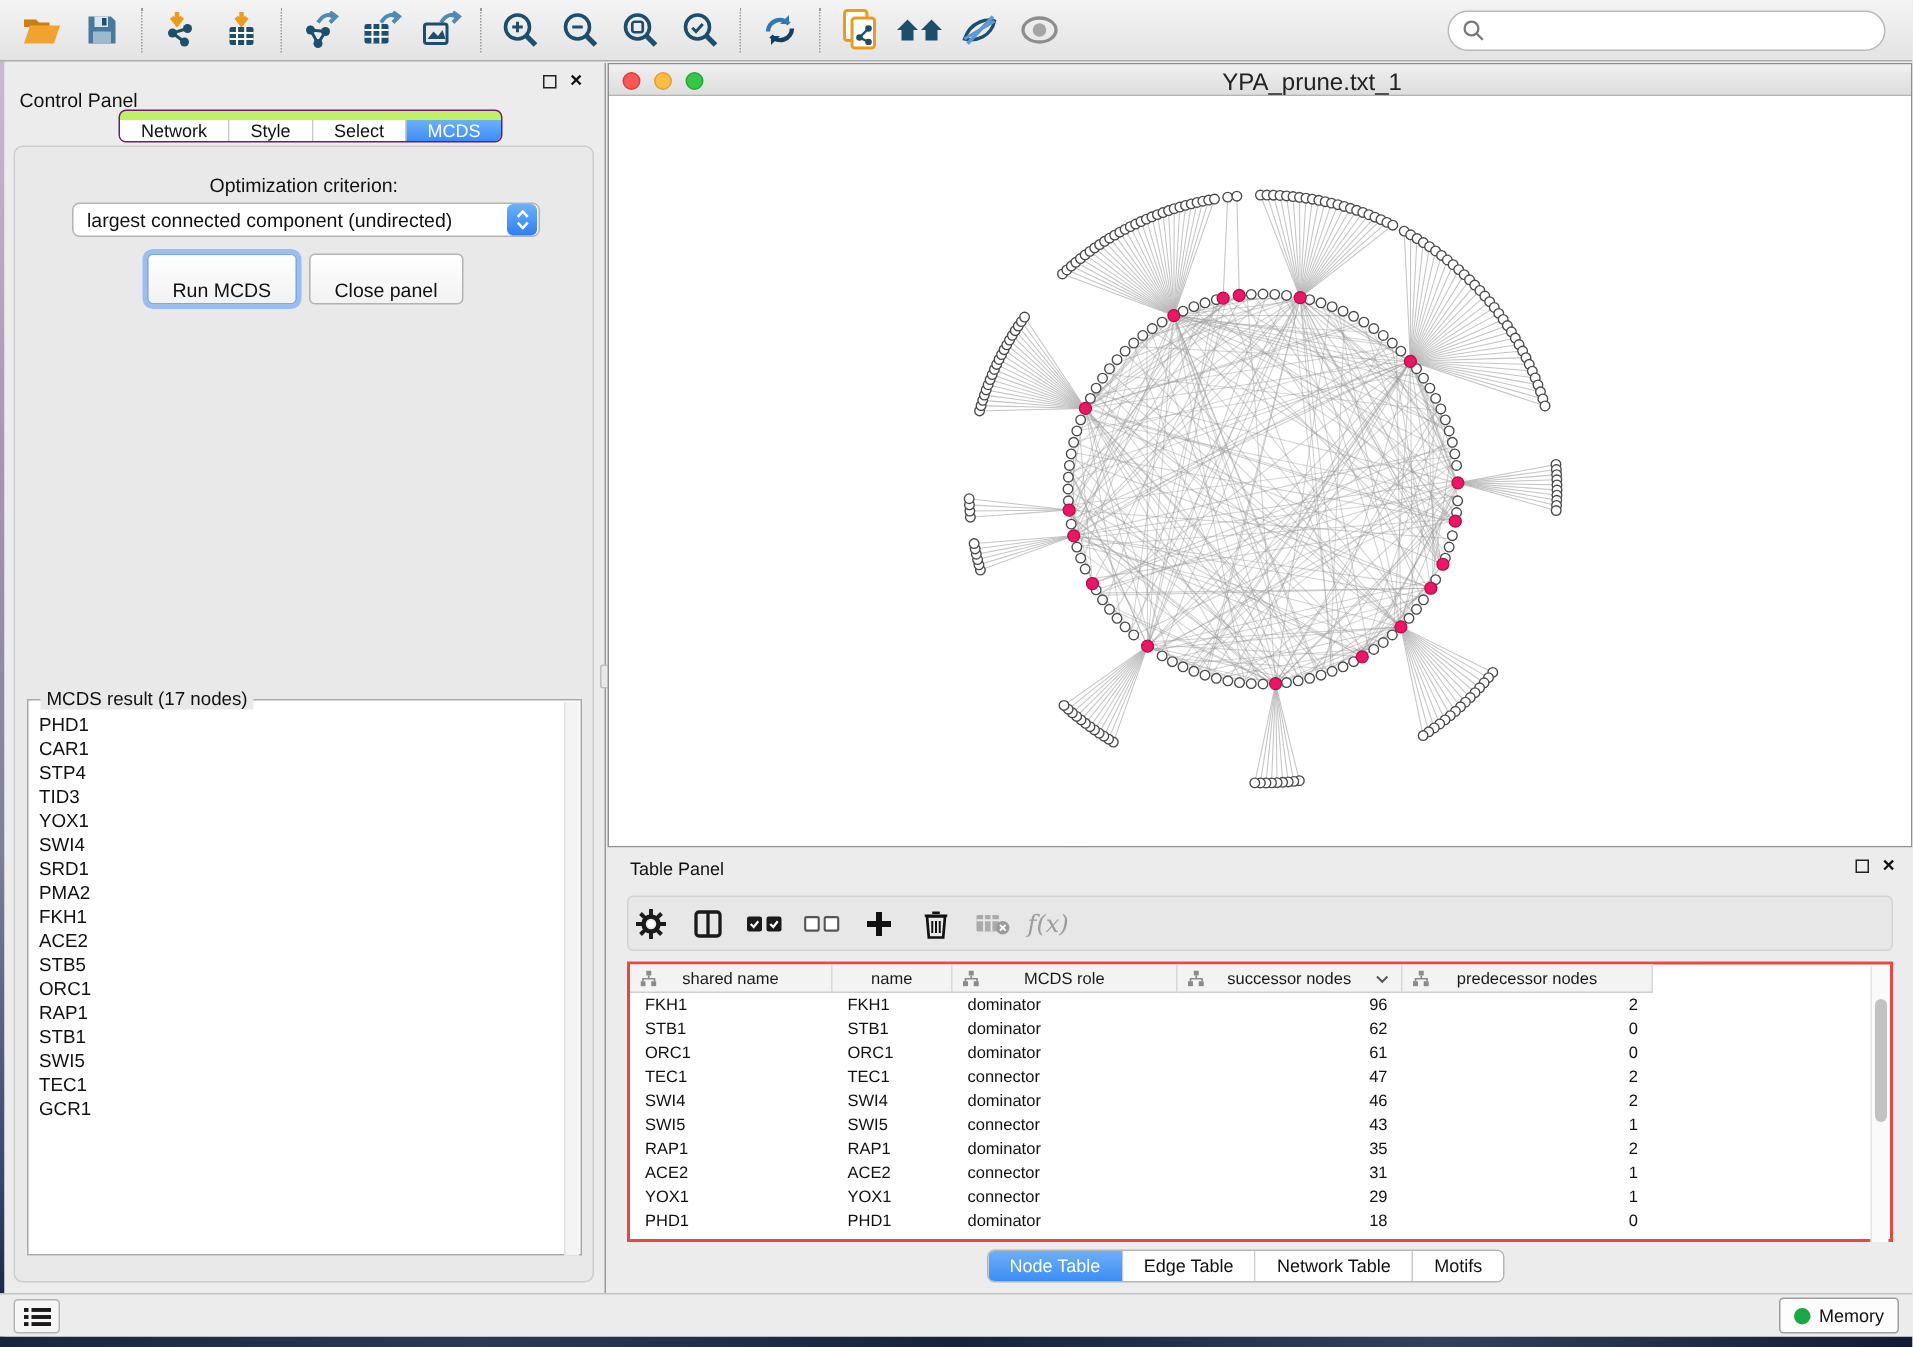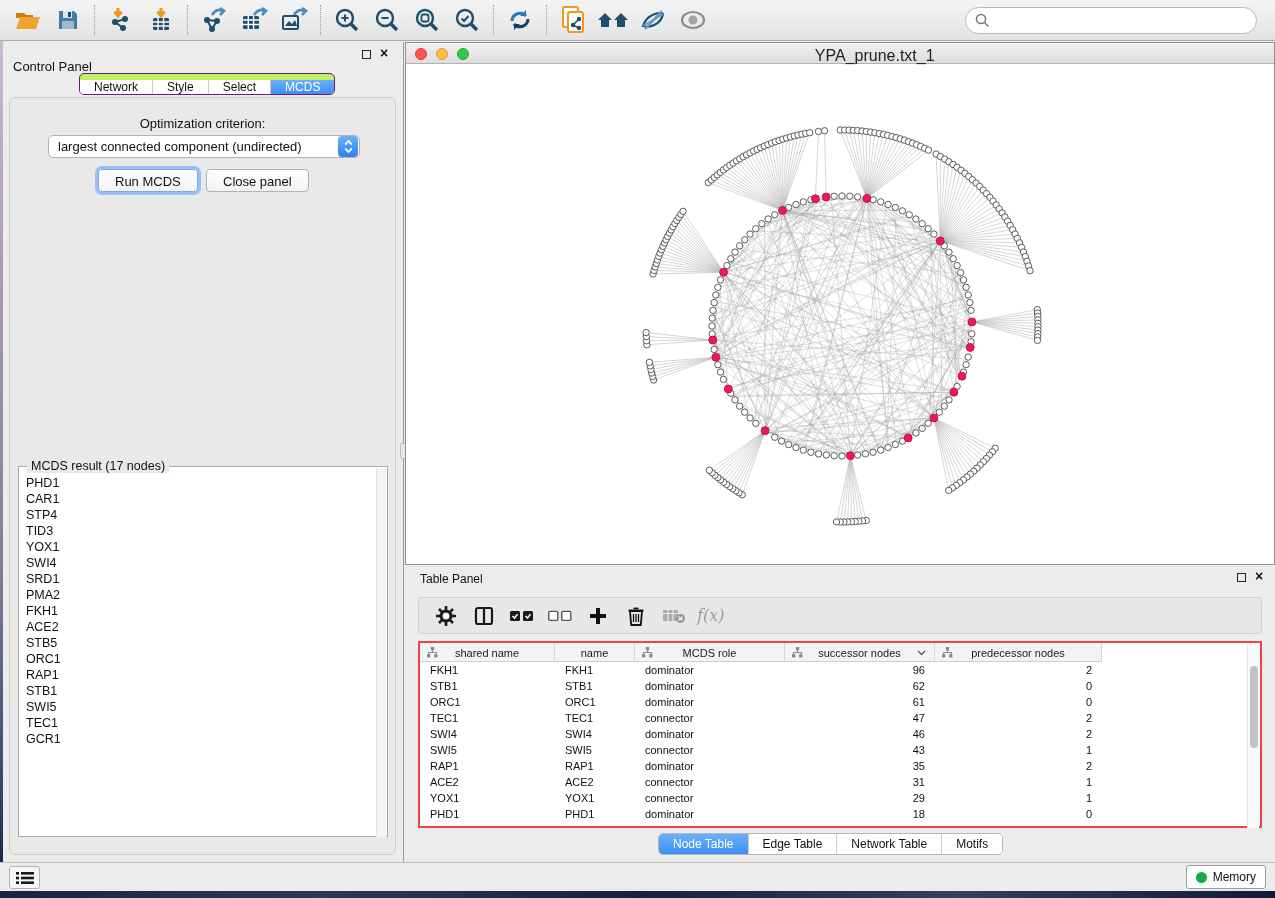--- a/index.html
+++ b/index.html
@@ -35,21 +35,21 @@
   .seg-tab.active { background:linear-gradient(#6cb0f8,#3d8df6); color:#fff; }
   .cp-inner { position:absolute; left:6px; top:55px; width:387px; height:758px;
     background:#e9e9e9; border:1px solid #cdcdcd; border-radius:6px; }
   .opt-label { position:absolute; left:0; top:18px; width:100%; text-align:center; font-size:13px; color:#111; }
   .dropdown { position:absolute; left:38px; top:37px; width:312px; height:23px; background:#fff;
     border:1px solid #b3b3b3; border-radius:5px; display:flex; align-items:center; }
   .dropdown .ddtext { font-size:13px; color:#111; padding-left:9px; flex:1; white-space:nowrap; }
   .ddstep { width:20px; height:21px; border-radius:4px; background:linear-gradient(#6db1f9,#2f7ef3);
     display:flex; flex-direction:column; align-items:center; justify-content:center; margin-right:1px; }
   .btn { background:linear-gradient(#ffffff,#f2f2f2); border:1px solid #b3b3b3; border-radius:4px;
-    font-size:13px; color:#111; height:23px; padding:4px 16px; position:absolute; }
+    font-size:13px; color:#111; height:23px; padding:16px 16px; position:absolute; }
   .btn.focused { box-shadow:0 0 0 3px rgba(90,155,250,.55); border-color:#7aa8e8; }
   .result-group { position:absolute; left:8px; top:368px; width:370px; height:371px;
     border:1px solid #a8a8a8; background:#fff; }
   .result-legend { position:absolute; left:8px; top:-8px; background:#e9e9e9; padding:0 4px; font-size:12.5px; color:#111; }
   .result-list { list-style:none; padding:8px 0 0 7px; font-size:12.5px; color:#111; }
   .result-list li { line-height:16px; }
   .result-scroll { position:absolute; right:1px; top:1px; width:10px; height:369px; background:#f4f4f4; border-left:1px solid #e2e2e2; }
 
   
   .v-split-handle { left:400px; top:443px; width:8px; height:16px; background:#e8e8e8;
@@ -61,21 +61,21 @@
   .net-window { left:405px; top:42px; width:870px; height:523px; border:1px solid #8f8f8f; background:#fff; }
   .net-titlebar { position:absolute; left:0; top:0; width:100%; height:21px;
     background:linear-gradient(#f0f0f0,#dddddd); border-bottom:1px solid #b3b3b3; }
   .tl { position:absolute; top:4.5px; width:12px; height:12px; border-radius:50%; }
   .net-title { position:absolute; top:4px; left:54%; transform:translateX(-50%); font-size:16px; color:#222; }
   .net-canvas { position:absolute; left:1px; top:22px; }
 
   
   .table-panel { left:405px; top:565px; width:1034px; height:297px; background:#ececec; }
   .tp-toolbar { position:absolute; left:13px; top:32px; width:844px; height:37px;
-    background:#e7e7e7; border:1px solid #d2d2d2; border-radius:4px; display:flex; align-items:center; padding-left:12px; }
+    background:#e7e7e7; border:1px solid #d2d2d2; border-radius:4px; display:flex; align-items:center; padding-left:0; }
   .tp-tbicon { background:none; border:none; height:30px; min-width:30px; display:flex; align-items:center; justify-content:center; margin-right:8px; }
   .fx { font-family:"DejaVu Serif", serif; font-style:italic; font-size:16px; color:#9c9c9c; }
   .ntable { position:absolute; left:13px; top:76px; width:844px; height:187px; background:#fff; border:2px solid #ef4444; }
   .ntable-header { position:absolute; left:0; top:0; width:682px; height:19px; background:#f3f3f3; border-bottom:1px solid #cfcfcf; }
   .hcell { position:absolute; top:0; height:19px; font-size:11px; color:#1a1a1a; display:flex; align-items:center; justify-content:center; border-right:1px solid #d8d8d8; }
   .hcell .ns { position:absolute; left:7px; top:4px; }
   .rows { position:absolute; left:0; top:20px; width:830px; }
   .trow { position:relative; height:16px; font-size:11px; color:#111; }
   .tcell { position:absolute; top:1px; white-space:nowrap; }
   .tscroll { position:absolute; right:1px; top:1px; width:12px; height:184px; background:#fafafa; border-left:1px solid #e4e4e4; }

